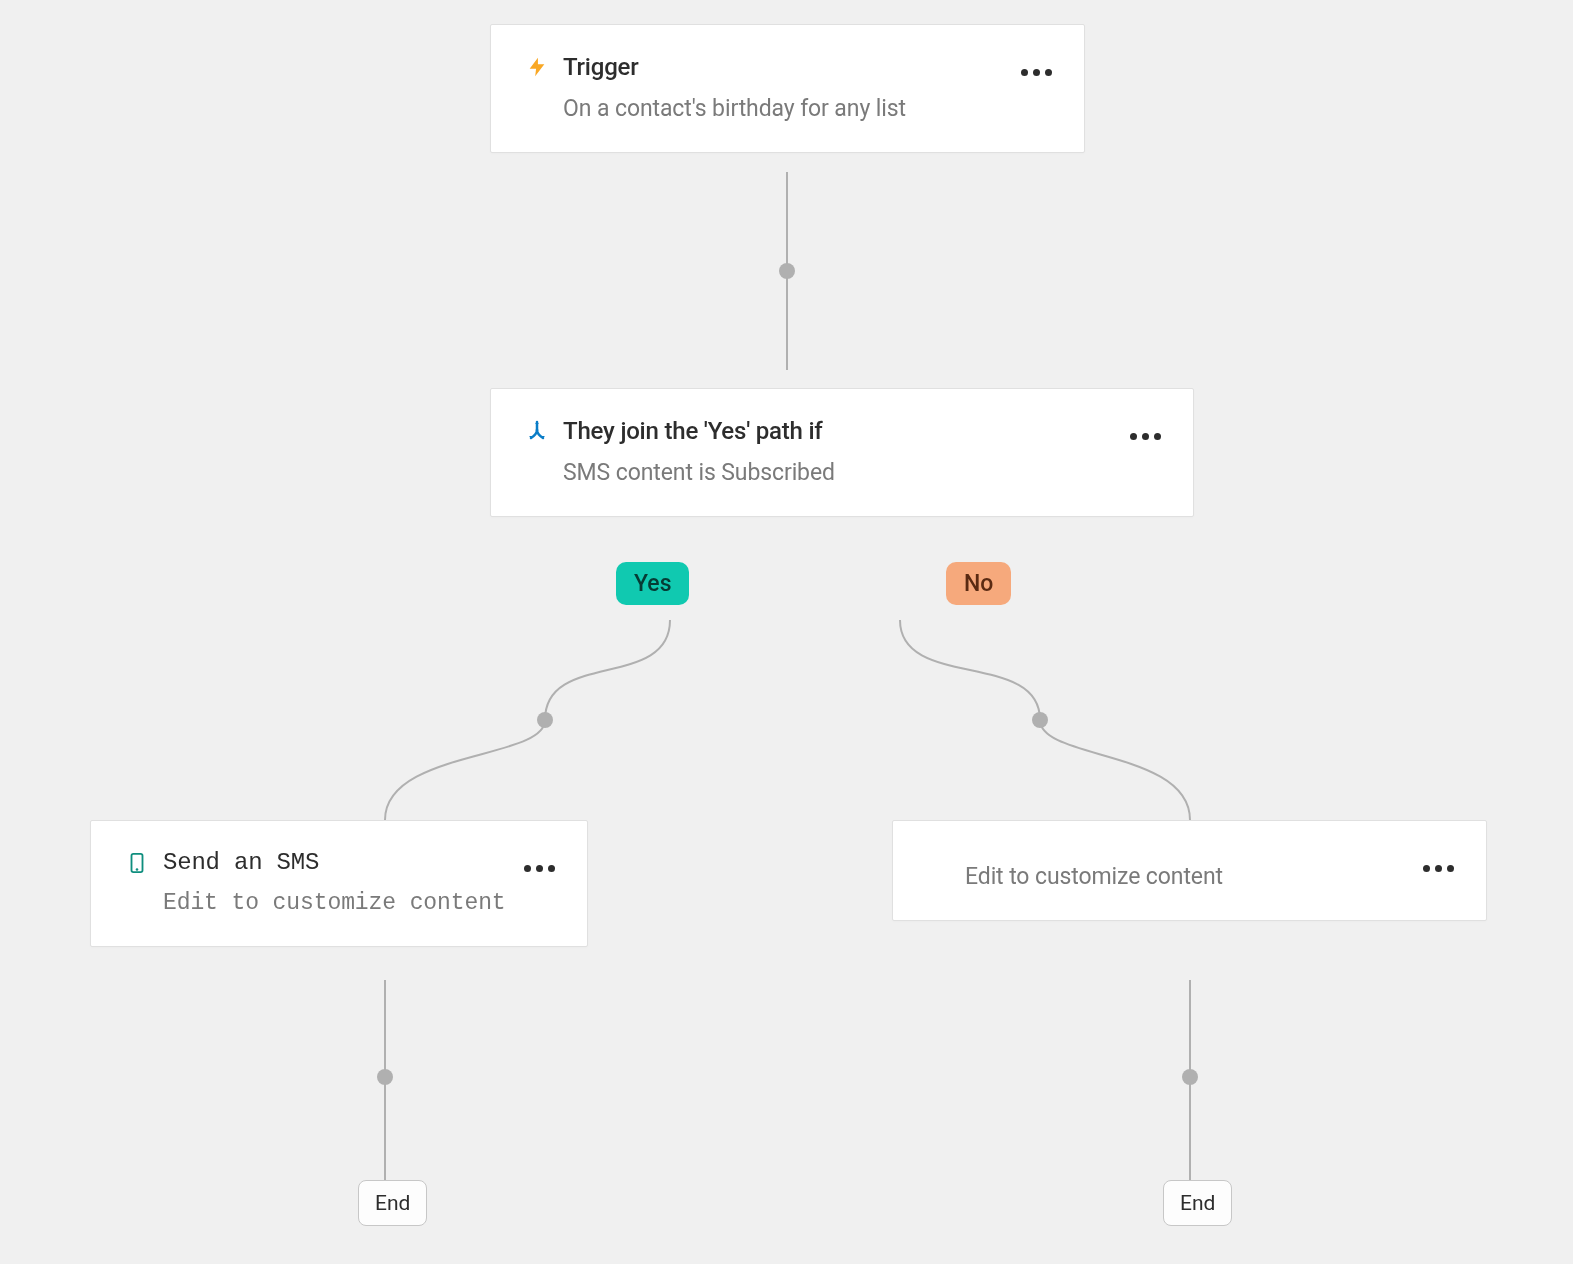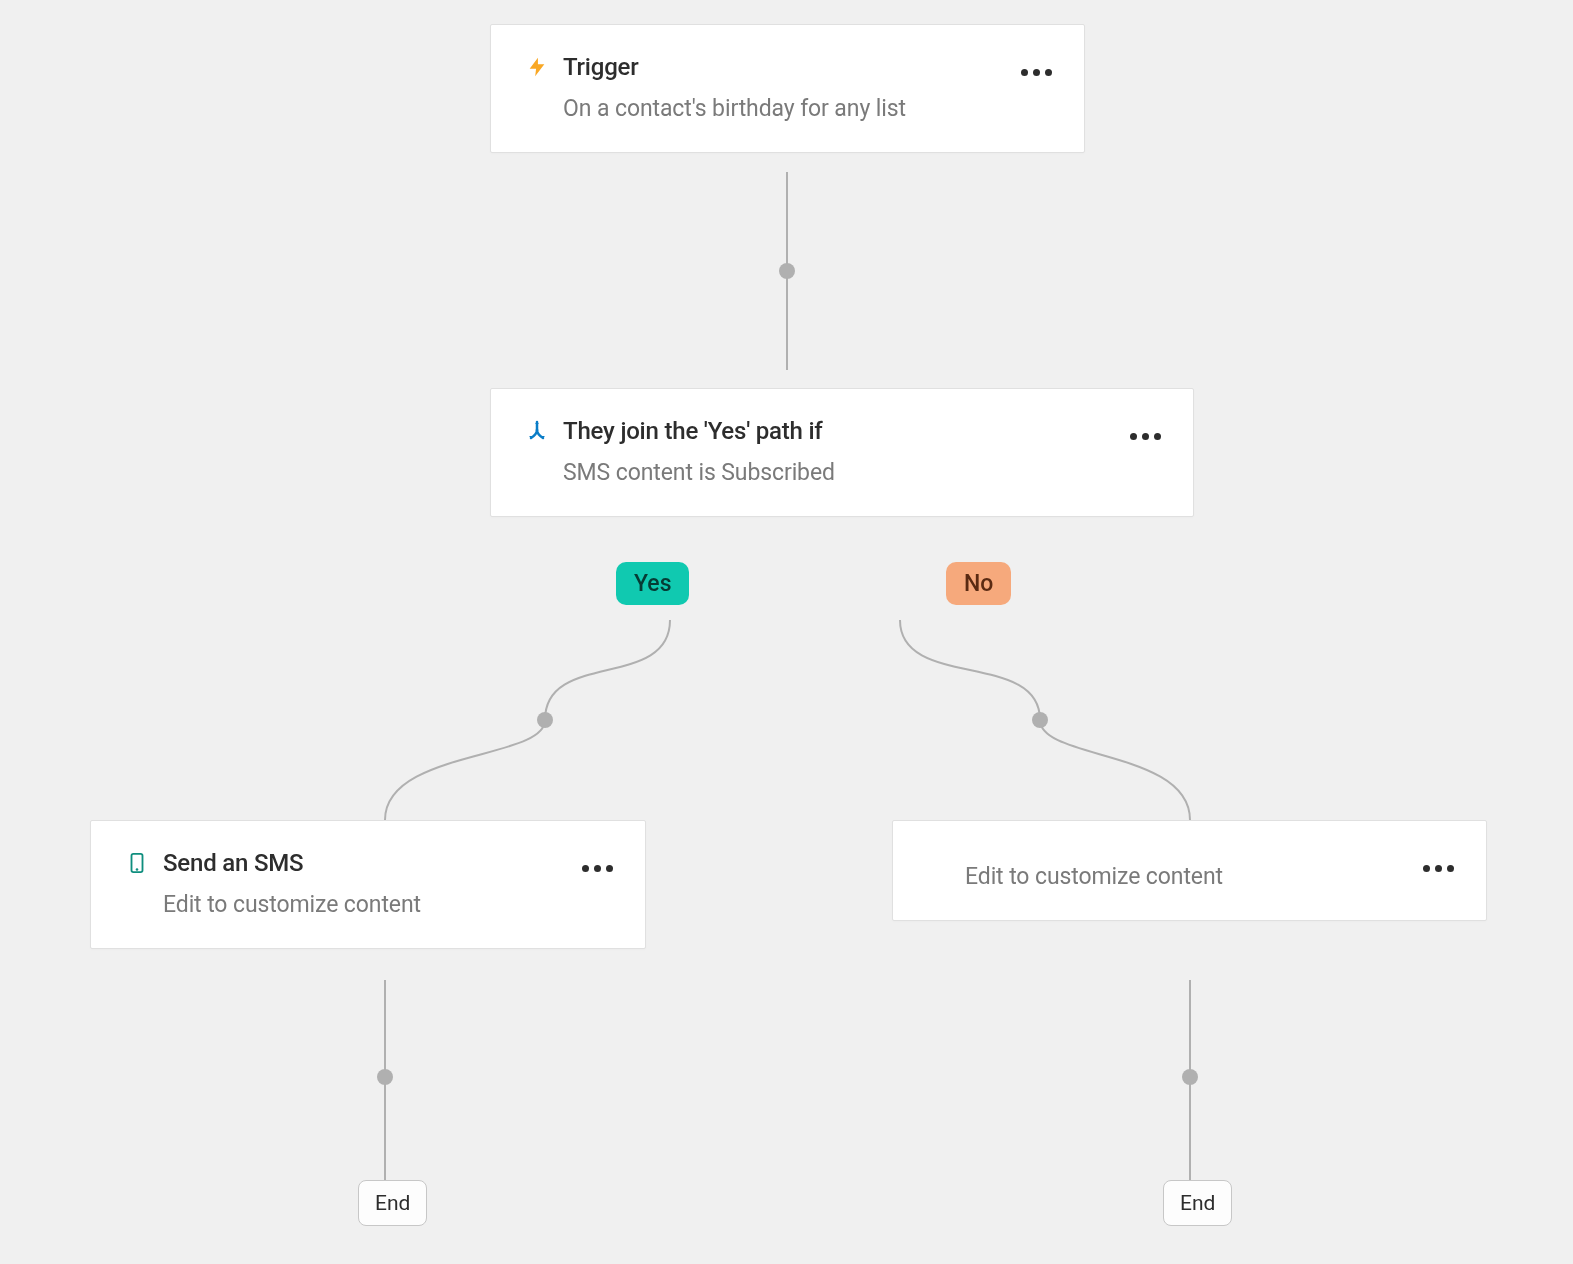--- a/index.html
+++ b/index.html
@@ -179,21 +179,21 @@
           <span></span>
           <span></span>
           <span></span>
         </span>
     </button>
   </div>
 
   <div class="pill yes" style="left:616px; top:562px;">Yes</div>
   <div class="pill no" style="left:906px; top:562px;margin-left:40px;">No</div>
 
-  <div class="card" style="left:90px; top:820px; width:556px;">
+  <div class="card" style="left:90px; top:820px; width:498px;font-family:Liberation Mono, monospace;">
     <div class="card-head">
       <span class="icon">
         <svg viewBox="0 0 24 24" width="22" height="26">
           <rect x="6" y="2" width="12" height="20" rx="2" ry="2" fill="none" stroke="#0f8e7e" stroke-width="2"></rect>
           <circle cx="12" cy="19" r="1.4" fill="#0f8e7e"></circle>
         </svg>
       </span>
       <span class="card-title">Send an SMS</span>
     </div>
     <div class="card-sub">Edit to customize content</div>

